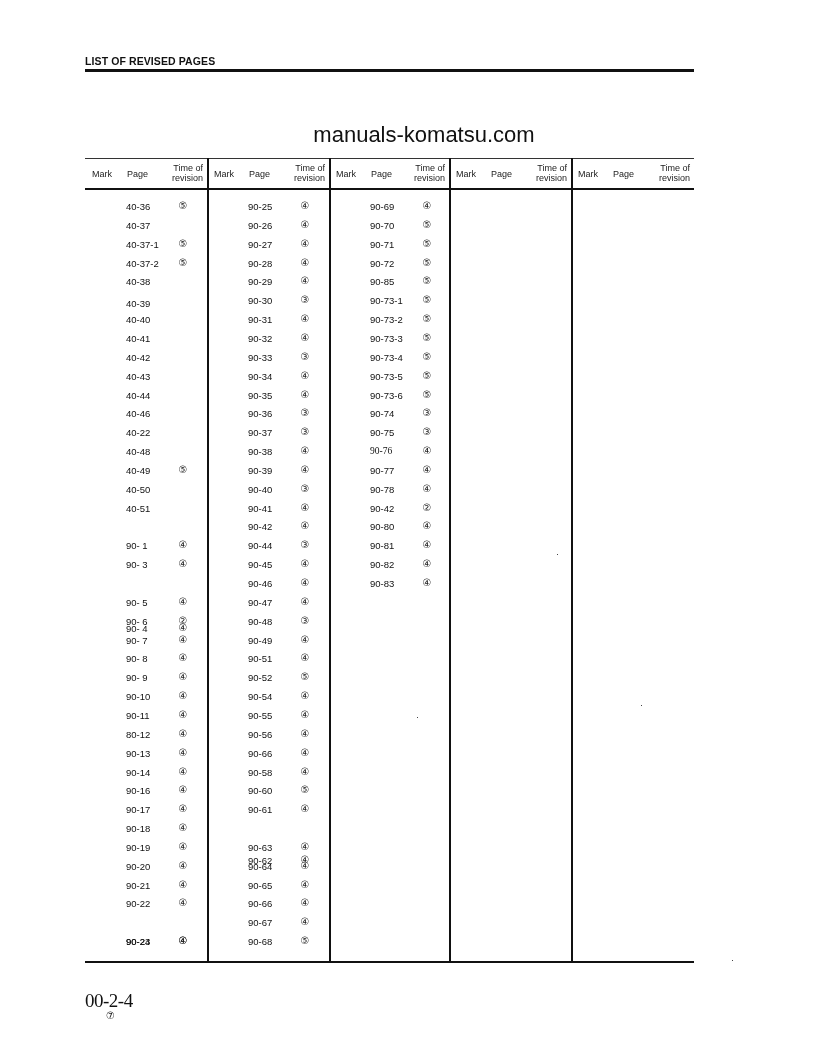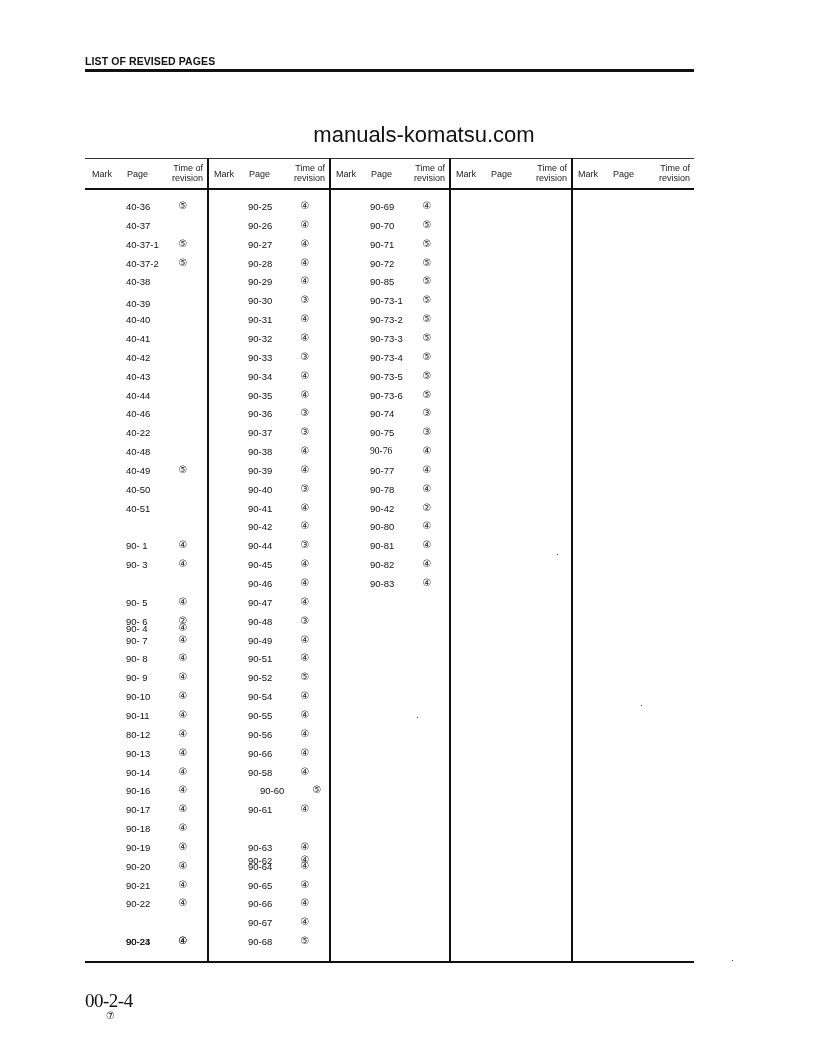--- a/index.html
+++ b/index.html
@@ -335,21 +335,21 @@
         <span class="rev-mark">④</span>
       </div>
       <div class="row" style="top: 589.65px; width: 122px;">
         <span class="page">90-66</span>
         <span class="rev-mark">④</span>
       </div>
       <div class="row" style="top: 608.5px; width: 122px;">
         <span class="page">90-58</span>
         <span class="rev-mark">④</span>
       </div>
-      <div class="row" style="top: 627.35px; width: 122px; margin-left: 12px;">
+      <div class="row" style="top: 627.35px; width: 122px;">
         <span class="page">90-60</span>
         <span class="rev-mark">⑤</span>
       </div>
       <div class="row" style="top: 646.2px; width: 122px;">
         <span class="page">90-61</span>
         <span class="rev-mark">④</span>
       </div>
       <div class="row" style="top: 697px; width: 122px;">
         <span class="page">90-62</span>
         <span class="rev-mark">④</span>

